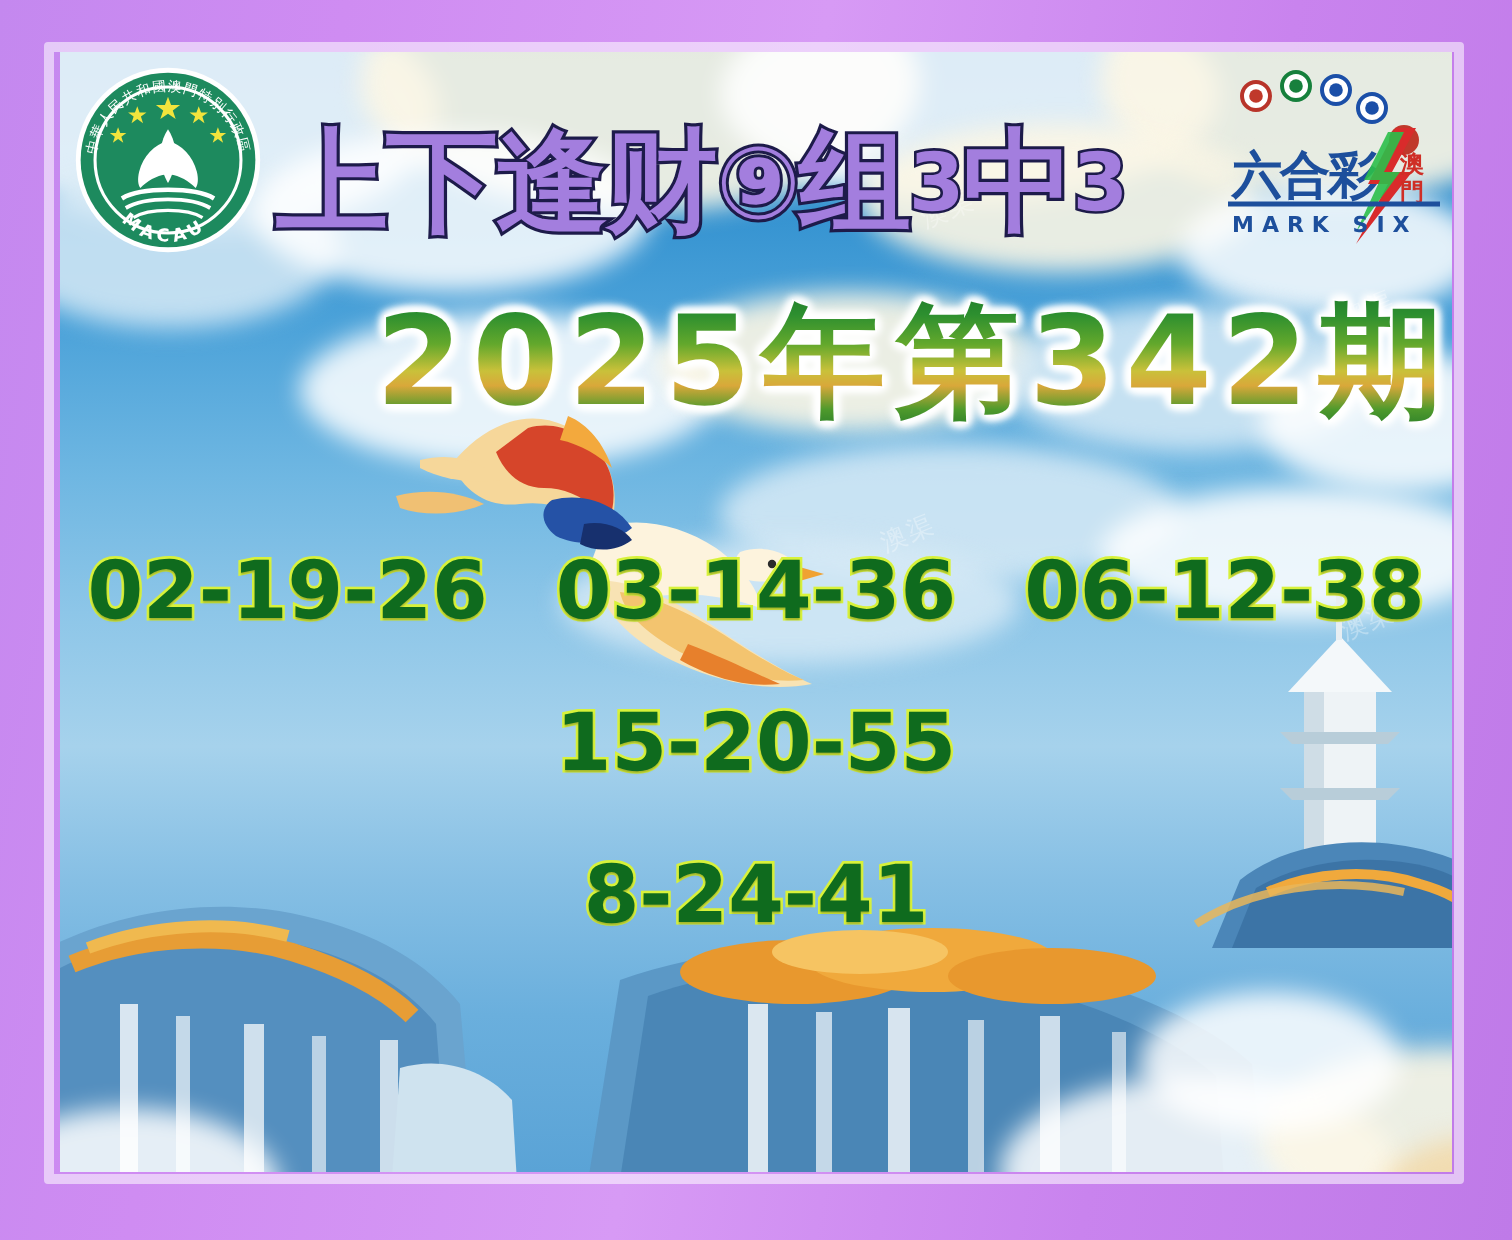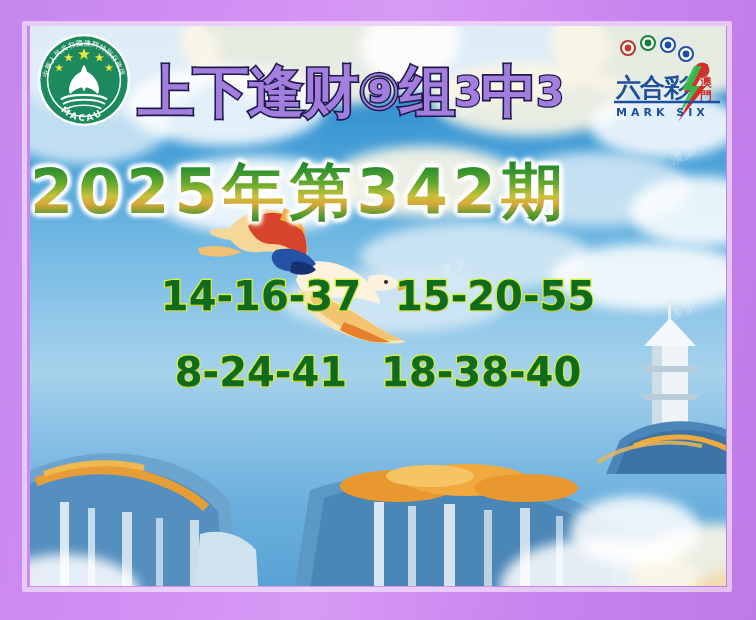--- a/index.html
+++ b/index.html
@@ -106,22 +106,22 @@
   
   #marksix {
     position: absolute;
     right: 4px; top: 8px;
     width: 108px; height: 92px;
   }
 
   
   #issue-line {
     position: absolute;
-    left: 0; top: 129px; width: 100%;
-    text-align: left;
+    left: 0; top: 118px; width: 100%;
+    text-align: right;
     z-index: 4;
   }
   #issue-text {
     display: inline-block;
     font-family: "DejaVu Sans", sans-serif;
     font-weight: bold;
     font-size: 62px;
     line-height: 74px;
     letter-spacing: 5px;
     background: linear-gradient(180deg,
@@ -344,26 +344,29 @@
         <text x="2" y="82" font-size="11" font-weight="bold" fill="#1d4f9c" font-family="DejaVu Sans, sans-serif" letter-spacing="4">MARK SIX</text>
       </svg>
     </div>
 
     <div id="issue-line">
       <span id="issue-text">2025年第342期</span>
     </div>
 
     <div id="numbers">
 
-
       <div class="num-row">
-        <span class="num-group">14-16-37</span>
+        <span class="num-group">02-19-26</span>
+        <span class="num-group alt">03-14-36</span>
+        <span class="num-group">06-12-38</span>
+      </div>
+
+      <div class="num-row">
         <span class="num-group">15-20-55</span>
       </div>
 
       <div class="num-row">
         <span class="num-group">8-24-41</span>
-        <span class="num-group">18-38-40</span>
       </div>
     </div>
 
   </div>
 </div>
 
 </body></html>

